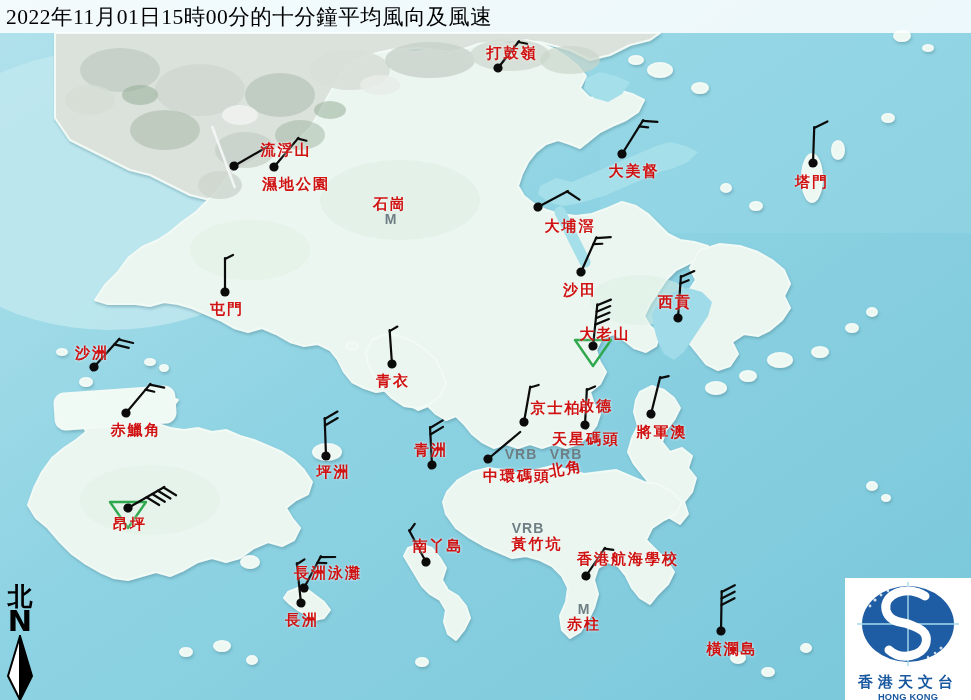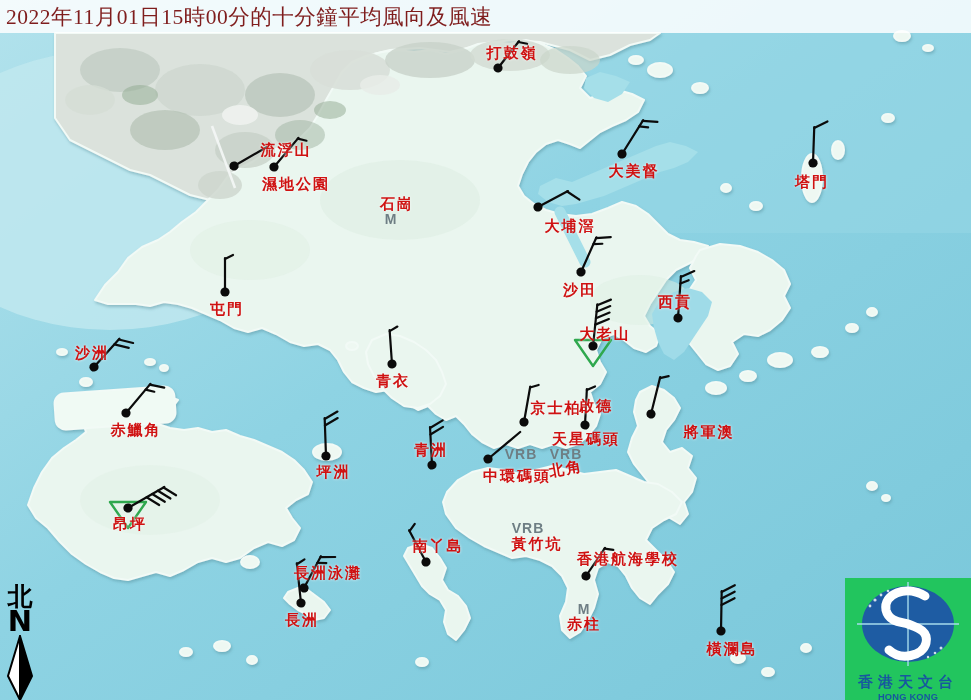--- a/index.html
+++ b/index.html
@@ -4,39 +4,39 @@
 <style>
   html,body{margin:0;padding:0;background:#444;}
   #screen{position:relative;width:971px;height:700px;overflow:hidden;
           font-family:"Liberation Sans",sans-serif;background:#7cc8db;}
   #map-svg{position:absolute;left:0;top:0;z-index:0;}
   
   #title-bar{position:absolute;top:0;left:0;width:971px;height:33px;
              background:rgba(255,255,255,.84);z-index:6;display:flex;align-items:center;
              box-sizing:border-box;padding-left:6px;}
   #title-text{font-family:"Liberation Serif","DejaVu Serif",serif;font-size:21.5px;
-              color:#7f1d1d;letter-spacing:.5px;white-space:nowrap;}
+              color:#000000;letter-spacing:.5px;white-space:nowrap;}
   
   .station-label{position:absolute;transform:translate(-50%,-50%);color:#cf1212;
                  font-size:15px;font-weight:700;letter-spacing:2px;white-space:nowrap;
                  font-family:"Liberation Serif","DejaVu Serif",serif;z-index:3;
                  text-shadow:0 0 3px rgba(255,255,255,.85);}
   .station-tag{position:absolute;transform:translate(-50%,-50%);color:#6e7e84;
                font-size:14px;font-weight:700;letter-spacing:1px;z-index:2;
                font-family:"Liberation Sans",sans-serif;}
   .barb-svg,.gust-svg{position:absolute;z-index:2;overflow:visible;}
   
   #compass{position:absolute;left:2px;top:584px;width:36px;z-index:5;text-align:center;color:#000;}
   #compass-cjk{font-size:25px;font-weight:700;line-height:1;
                font-family:"Liberation Serif","DejaVu Serif",serif;}
   #compass-n{font-size:29px;font-weight:800;line-height:.85;
              font-family:"DejaVu Sans","Liberation Sans",sans-serif;}
   
   #logo{position:absolute;left:845px;top:578px;width:126px;height:122px;
-        background:#22c55e;z-index:5;text-align:center;}
+        background:#ffffff;z-index:5;text-align:center;}
   #logo-cjk{color:#17579f;font-weight:700;font-size:15px;letter-spacing:5px;line-height:1.1;
             font-family:"Liberation Serif","DejaVu Serif",serif;}
   #logo-en{color:#17579f;font-weight:700;font-size:9.3px;letter-spacing:.2px;line-height:1.3;
            font-family:"Liberation Sans",sans-serif;}
 </style>
 </head>
 <body>
 
 <div id="screen">
 
@@ -167,21 +167,21 @@
       </svg>
       <div class="station-label" style="left: 242px; top: 150px; margin-left: 44px;">流浮山</div>
       <svg width="140" height="140" viewBox="-70 -70 140 140" class="barb-svg" style="left: 204px; top: 97px;">
         <g transform="rotate(40)" stroke="#0b0b0b" stroke-width="2.2" stroke-linecap="round">
           <line x1="0" y1="0" x2="0" y2="-38"></line>
           <line x1="0" y1="-37" x2="8" y2="-41"></line>
           <circle cx="0" cy="0" r="4.6" fill="#0b0b0b" stroke="none"></circle>
         </g>
       </svg>
       <div class="station-label" style="left: 296px; top: 184px;">濕地公園</div>
-      <div class="station-label" style="left: 390px; top: 204px; margin-left: 7px;">石崗</div>
+      <div class="station-label" style="left: 390px; top: 204px;">石崗</div>
       <div class="station-tag" style="left: 391px; top: 219px;">M</div>
       <svg width="140" height="140" viewBox="-70 -70 140 140" class="barb-svg" style="left: 468px; top: 137px;">
         <g transform="rotate(62)" stroke="#0b0b0b" stroke-width="2.2" stroke-linecap="round">
           <line x1="0" y1="0" x2="0" y2="-34"></line>
           <line x1="0" y1="-33" x2="13" y2="-40"></line>
           <circle cx="0" cy="0" r="4.6" fill="#0b0b0b" stroke="none"></circle>
         </g>
       </svg>
       <div class="station-label" style="left: 550px; top: 226px; margin-left: 20px;">大埔滘</div>
       <svg width="140" height="140" viewBox="-70 -70 140 140" class="barb-svg" style="left: 552px; top: 84px;">
@@ -283,21 +283,21 @@
         </g>
       </svg>
       <div class="station-label" style="left: 596px; top: 406px;">啟德</div>
       <svg width="140" height="140" viewBox="-70 -70 140 140" class="barb-svg" style="left: 581px; top: 344px;">
         <g transform="rotate(14)" stroke="#0b0b0b" stroke-width="2.2" stroke-linecap="round">
           <line x1="0" y1="0" x2="0" y2="-38"></line>
           <line x1="0" y1="-37" x2="8" y2="-41"></line>
           <circle cx="0" cy="0" r="4.6" fill="#0b0b0b" stroke="none"></circle>
         </g>
       </svg>
-      <div class="station-label" style="left: 662px; top: 432px; margin-left: 47px;">將軍澳</div>
+      <div class="station-label" style="left: 662px; top: 432px;">將軍澳</div>
       <div class="station-label" style="left: 539px; top: 439px; margin-left: 47px;">天星碼頭</div>
       <div class="station-tag" style="left: 521px; top: 454px;">VRB</div>
       <div class="station-label" style="left: 566px; top: 469px; transform: translate(-50%, -50%) rotate(-10deg);">北角</div>
       <div class="station-tag" style="left: 566px; top: 454px;">VRB</div>
       <svg width="140" height="140" viewBox="-70 -70 140 140" class="barb-svg" style="left: 418px; top: 389px;">
         <g transform="rotate(50)" stroke="#0b0b0b" stroke-width="2.2" stroke-linecap="round">
           <line x1="0" y1="0" x2="0" y2="-42"></line>
           <circle cx="0" cy="0" r="4.6" fill="#0b0b0b" stroke="none"></circle>
         </g>
       </svg>

